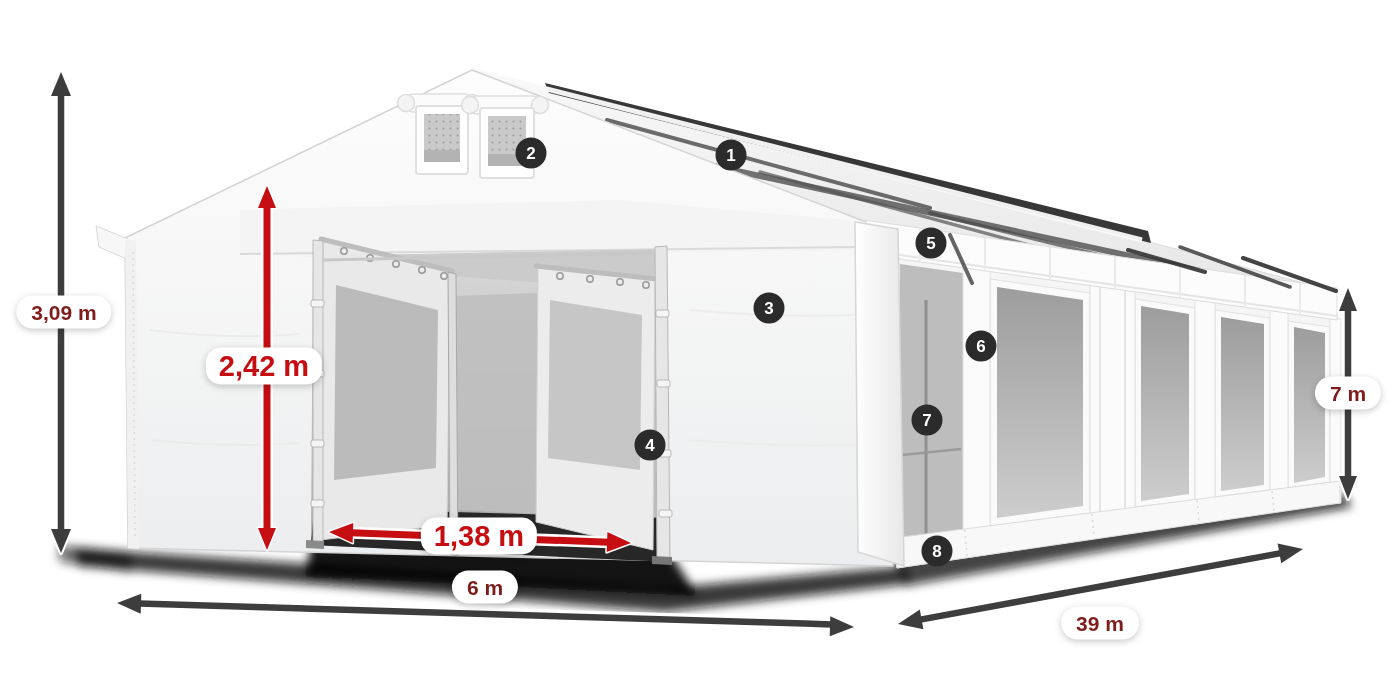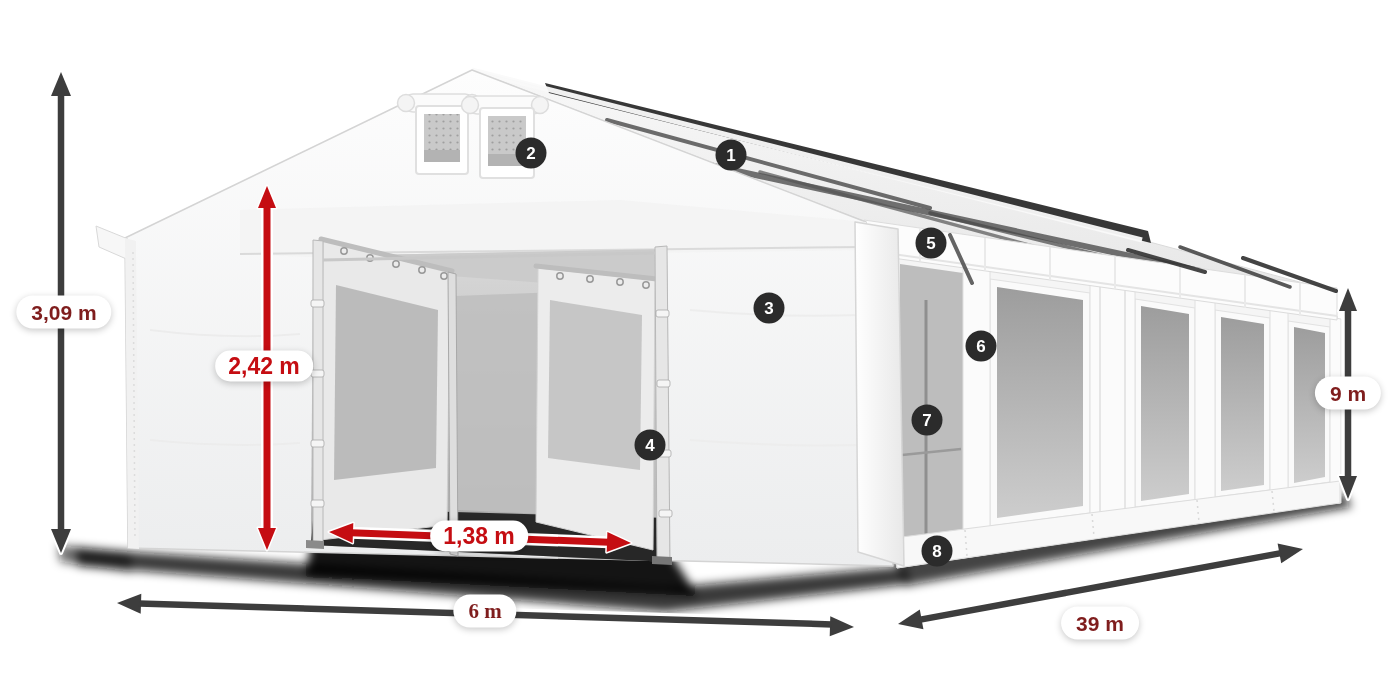--- a/index.html
+++ b/index.html
@@ -10,21 +10,21 @@
   .stage svg{position:absolute;left:0;top:0;}
   .pill{
     position:absolute;transform:translate(-50%,-50%);
     background:#ffffff;border-radius:20px;
     display:flex;align-items:center;justify-content:center;
     white-space:nowrap;font-weight:bold;
     box-shadow:0 2px 7px rgba(0,0,0,0.22);
     z-index:20;line-height:1;
   }
   .pill-dark{color:#7f1d1d;font-size:21px;padding:6px 15px;}
-  .pill-red{color:#c50d12;font-size:23px;padding:4px 13px;border-radius:15px;}
+  .pill-red{color:#c50d12;font-size:29px;padding:4px 13px;border-radius:15px;}
   .badge{
     position:absolute;transform:translate(-50%,-50%);
     width:31px;height:31px;border-radius:50%;
     background:#2b2b2b;color:#ffffff;
     font-size:17px;font-weight:bold;
     display:flex;align-items:center;justify-content:center;
     z-index:30;
   }
 </style>
 </head>
@@ -279,23 +279,23 @@
       <line x1="1348" y1="306" x2="1348" y2="482" stroke="#ffffff" stroke-width="13" stroke-linecap="round"></line>
       <polygon points="1348,288 1339,311 1357,311" fill="#3d3d3d" stroke="#ffffff" stroke-width="4" paint-order="stroke" stroke-linejoin="round"></polygon>
       <polygon points="1348,499 1339,476 1357,476" fill="#3d3d3d" stroke="#ffffff" stroke-width="4" paint-order="stroke" stroke-linejoin="round"></polygon>
       <line x1="1348" y1="308" x2="1348" y2="479" stroke="#3d3d3d" stroke-width="6.5"></line>
     </g>
   </svg>
 
   <div class="pill pill-dark" style="left:64px;top:312px;">3,09 m</div>
   <div class="pill pill-red" style="left:264px;top:366px;">2,42 m</div>
   <div class="pill pill-red" style="left:479px;top:536px;">1,38 m</div>
-  <div class="pill pill-dark" style="left:485px;top:611px;font-family:Liberation Serif, serif;">6 m</div>
+  <div class="pill pill-dark" style="left:485px;top:587px;">6 m</div>
   <div class="pill pill-dark" style="left:1100px;top:582px;margin-top:41px;">39 m</div>
-  <div class="pill pill-dark" style="left:1348px;top:393px;">9 m</div>
+  <div class="pill pill-dark" style="left:1348px;top:393px;">7 m</div>
 
   <div class="badge" style="left:731px;top:155px;">1</div>
   <div class="badge" style="left:531px;top:153px;">2</div>
   <div class="badge" style="left:769px;top:308px;">3</div>
   <div class="badge" style="left:650px;top:445px;">4</div>
   <div class="badge" style="left:931px;top:243px;">5</div>
   <div class="badge" style="left:981px;top:346px;">6</div>
   <div class="badge" style="left:927px;top:420px;">7</div>
   <div class="badge" style="left:937px;top:551px;">8</div>
 

